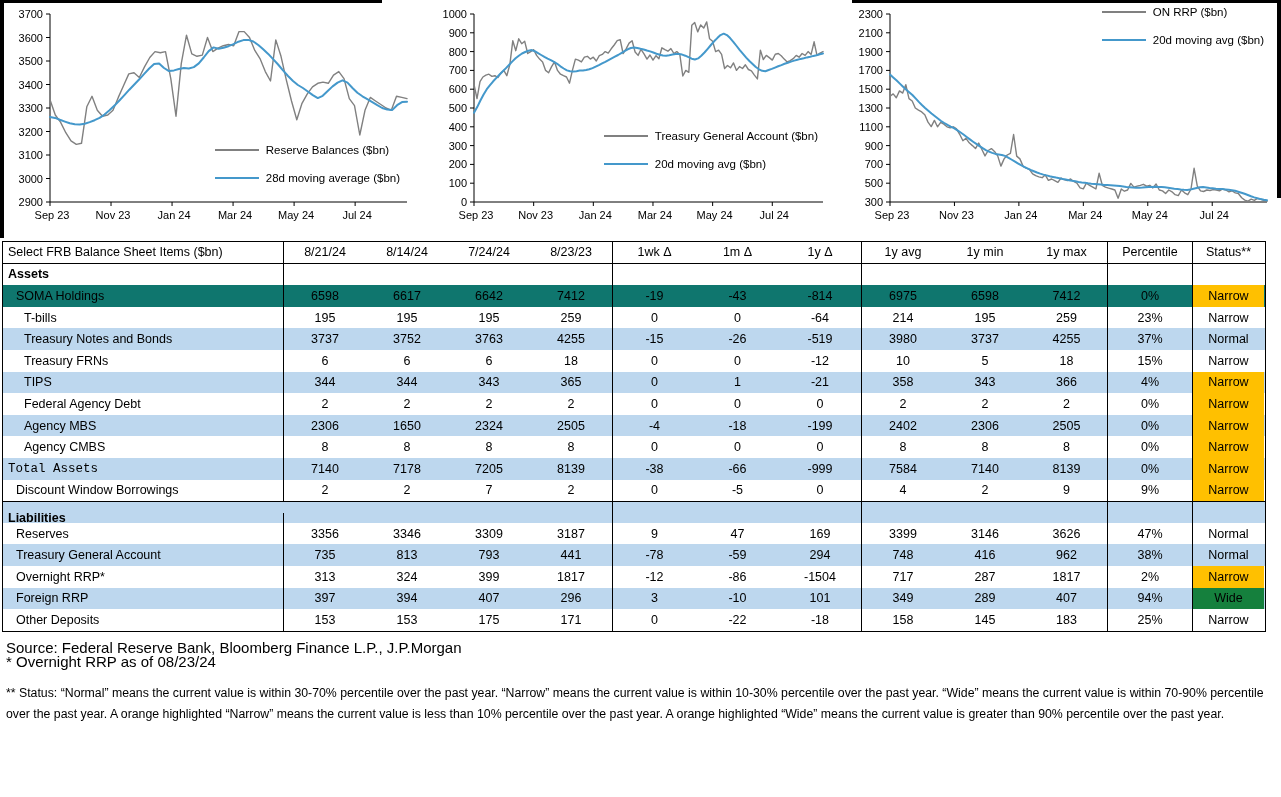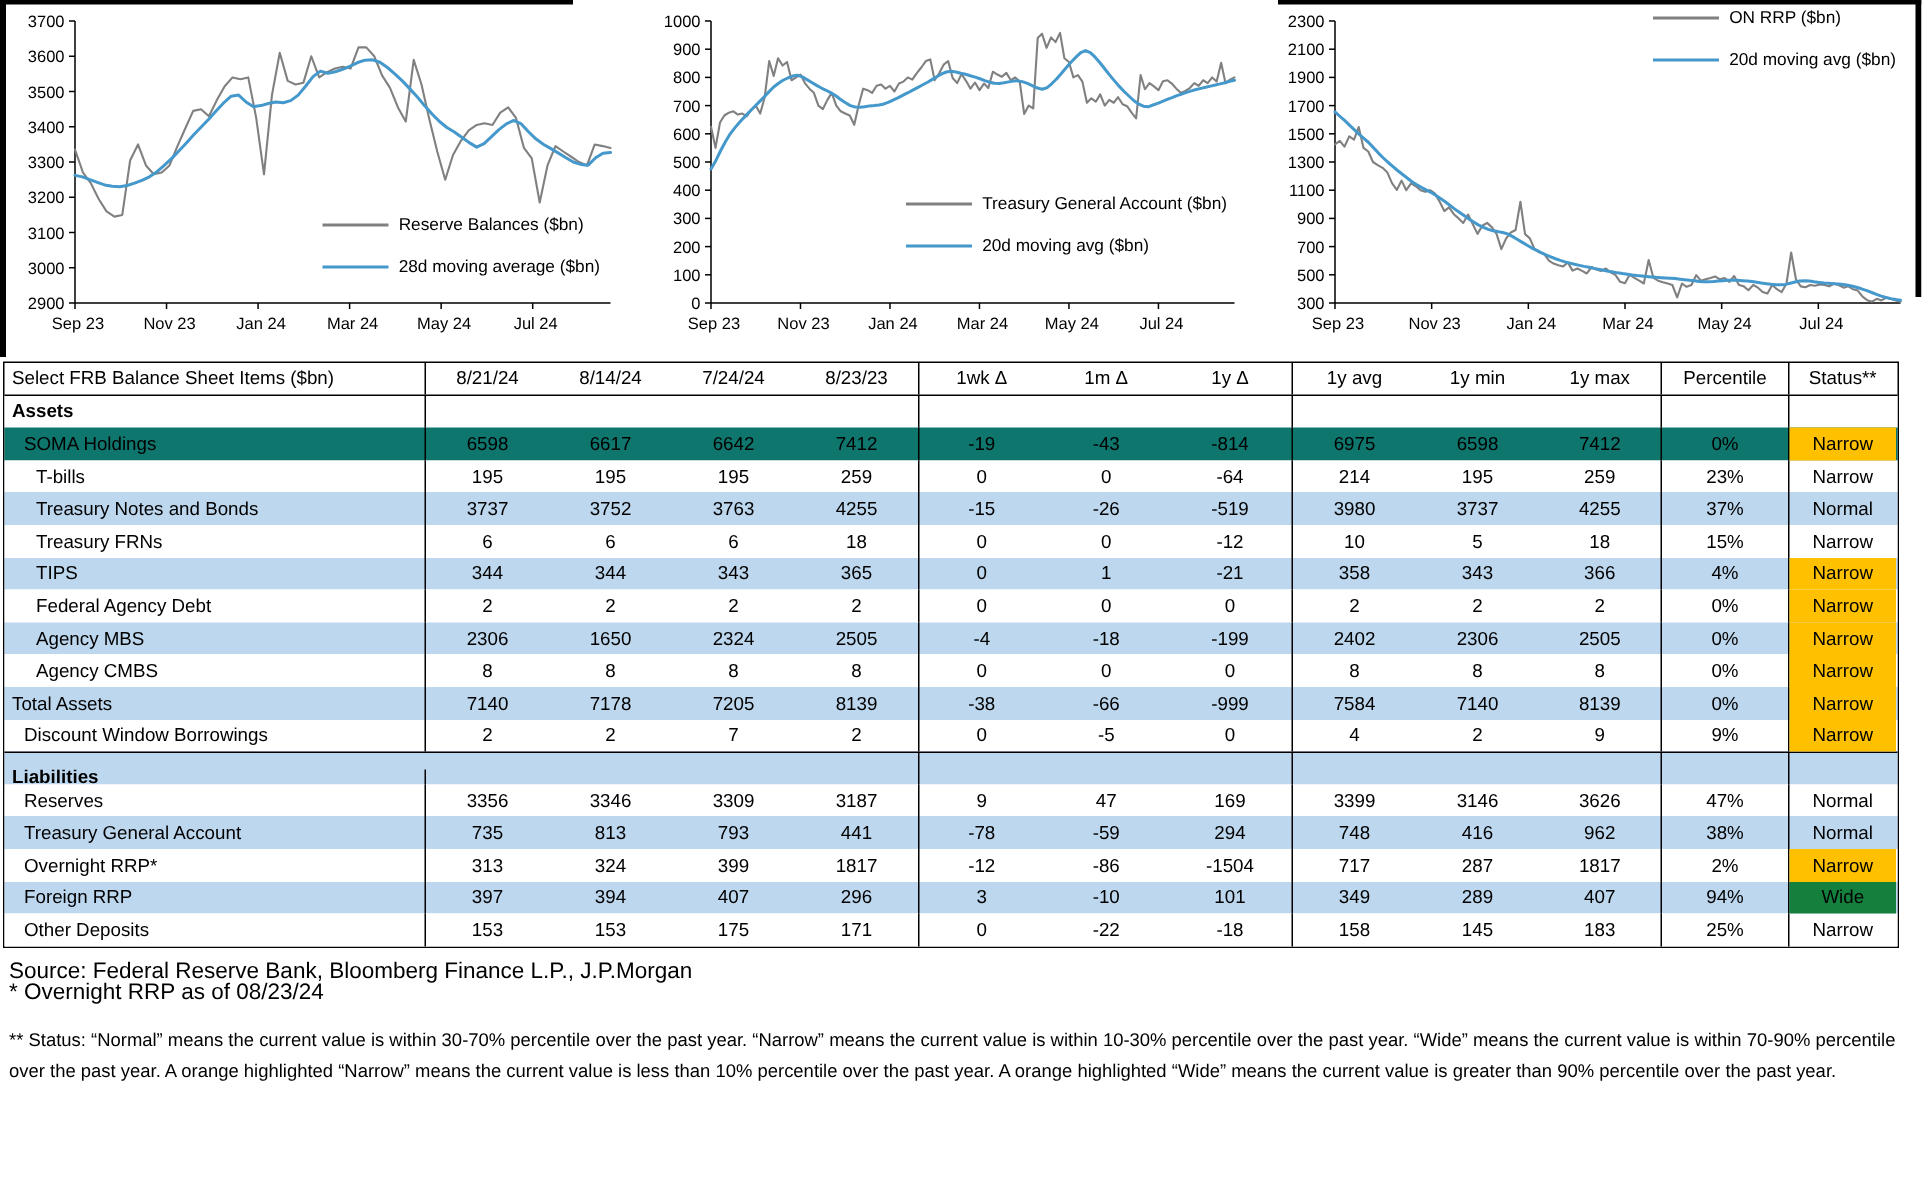--- a/index.html
+++ b/index.html
@@ -322,21 +322,21 @@
         <div class="cell num">0</div>
         <div class="cell num">0</div>
         <div class="cell num sep">0</div>
         <div class="cell num">8</div>
         <div class="cell num">8</div>
         <div class="cell num sep">8</div>
         <div class="cell num sep">0%</div>
         <div class="cell num" style="background: rgb(255, 192, 0);">Narrow</div>
       </div>
       <div class="trow" style="background: rgb(189, 215, 238);">
-        <div class="cell lab sep" style="">Total Assets</div>
+        <div class="cell lab sep" style=" font-family: Liberation Mono, monospace;">Total Assets</div>
         <div class="cell num">7140</div>
         <div class="cell num">7178</div>
         <div class="cell num">7205</div>
         <div class="cell num sep">8139</div>
         <div class="cell num">-38</div>
         <div class="cell num">-66</div>
         <div class="cell num sep">-999</div>
         <div class="cell num">7584</div>
         <div class="cell num">7140</div>
         <div class="cell num sep">8139</div>

